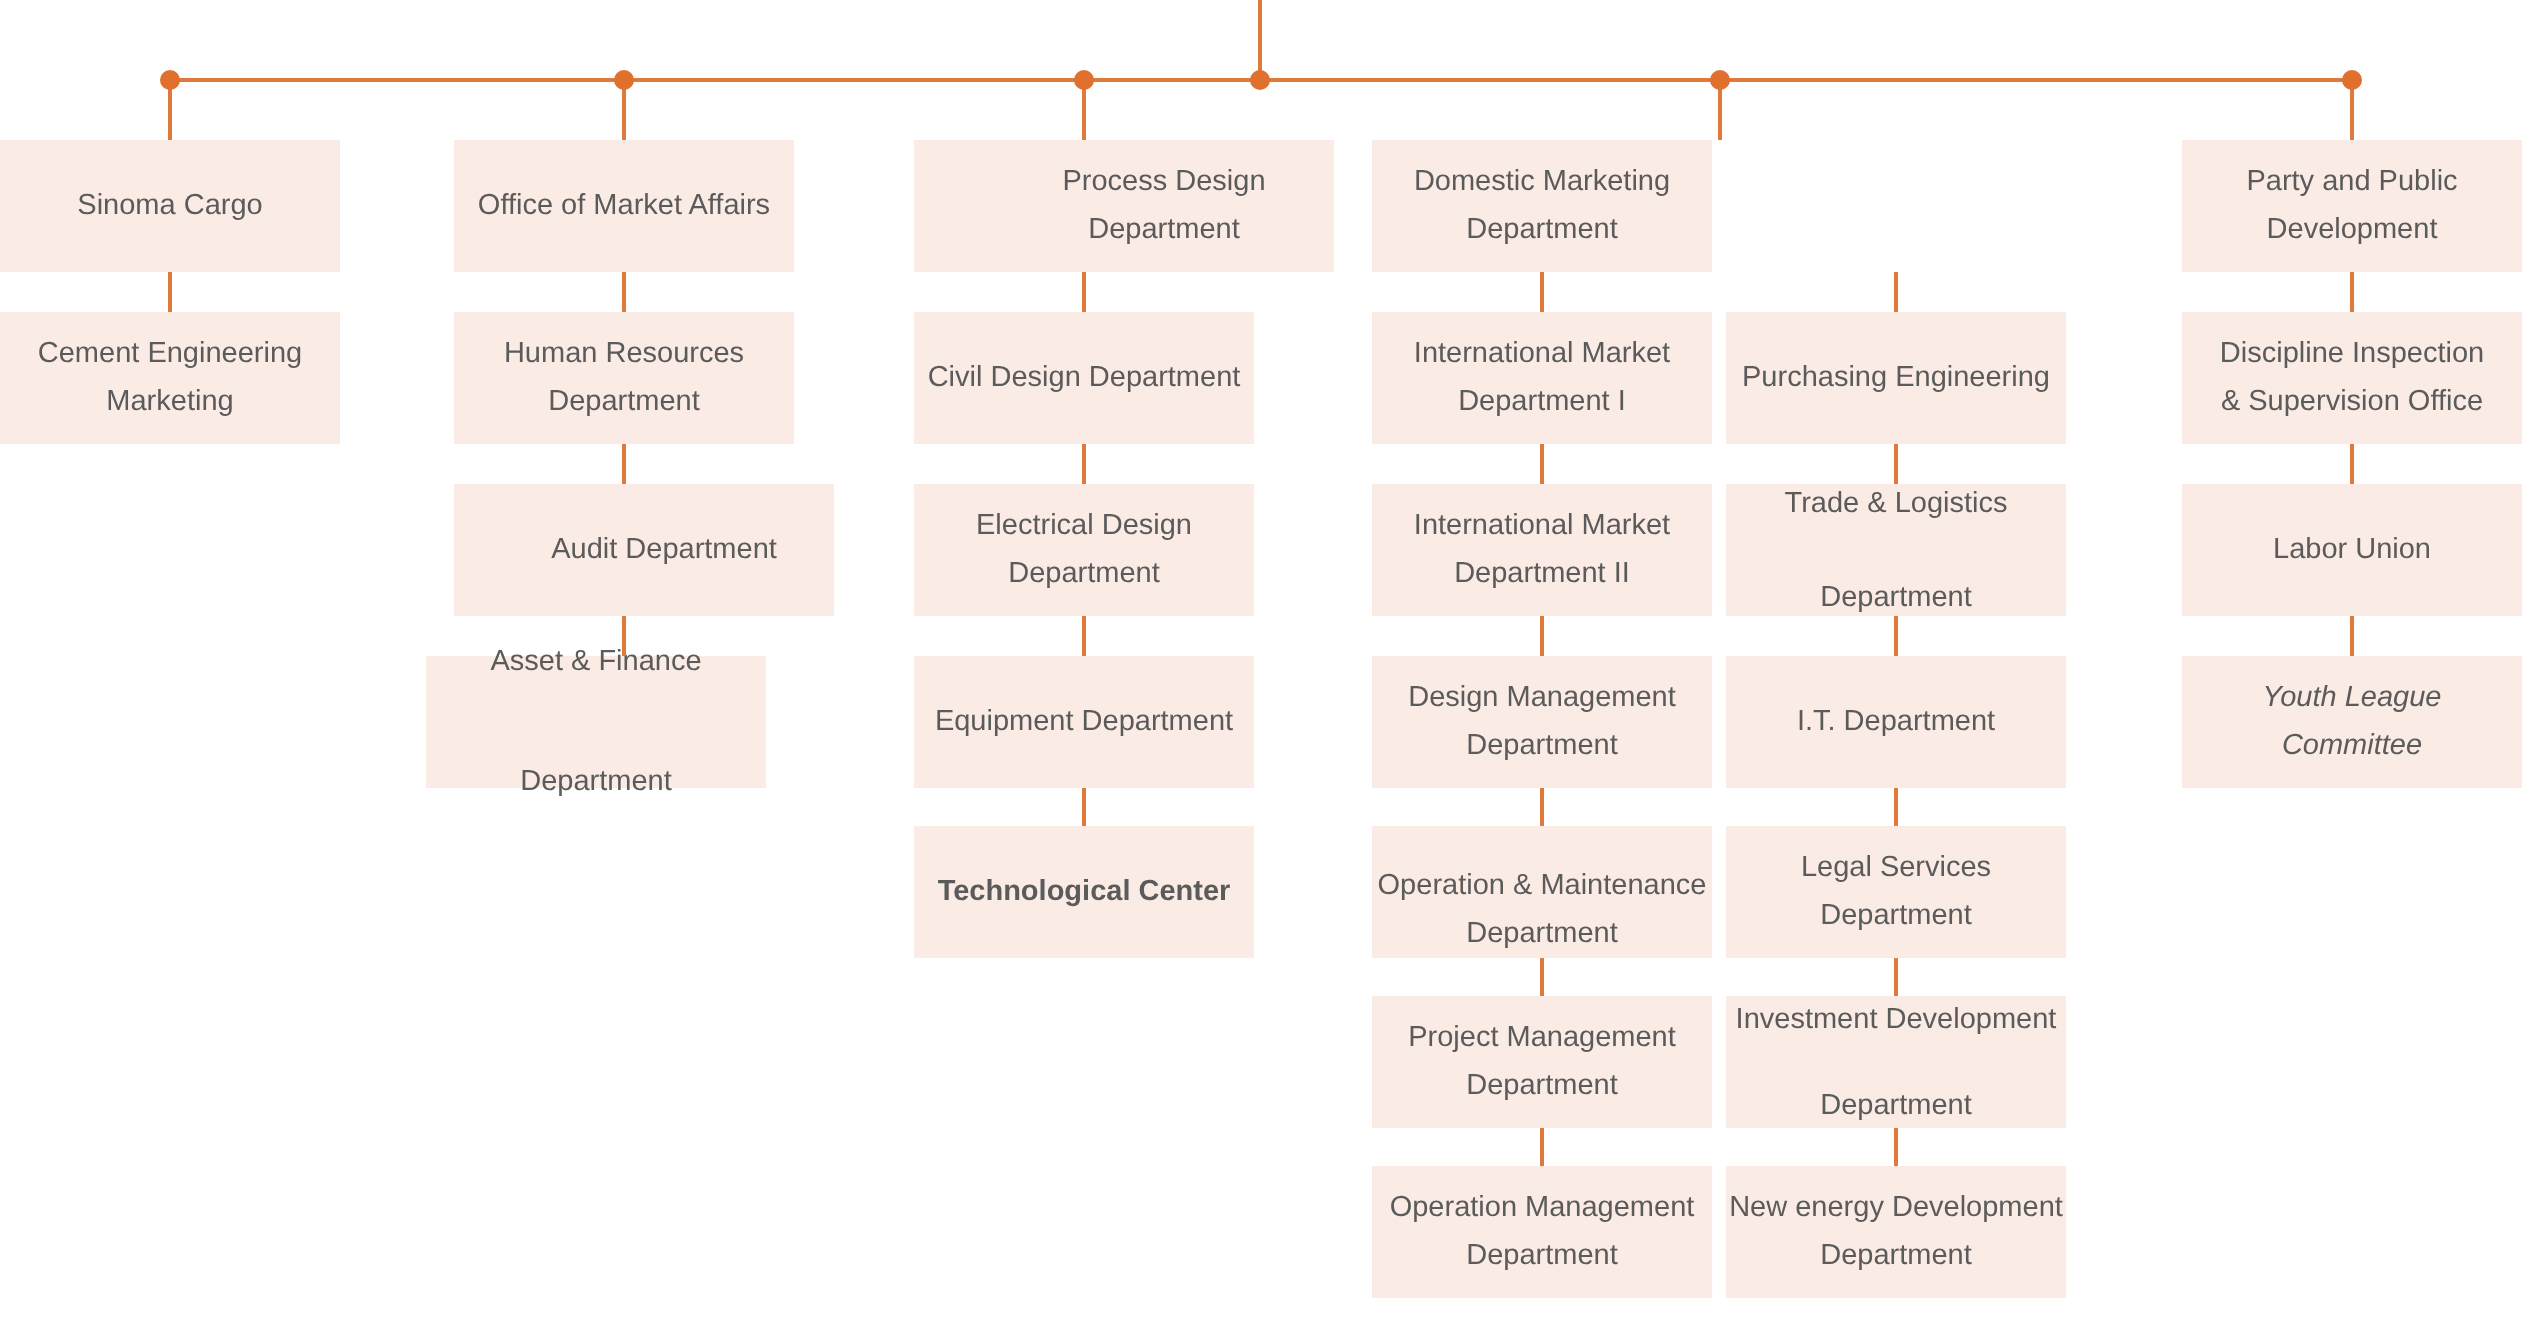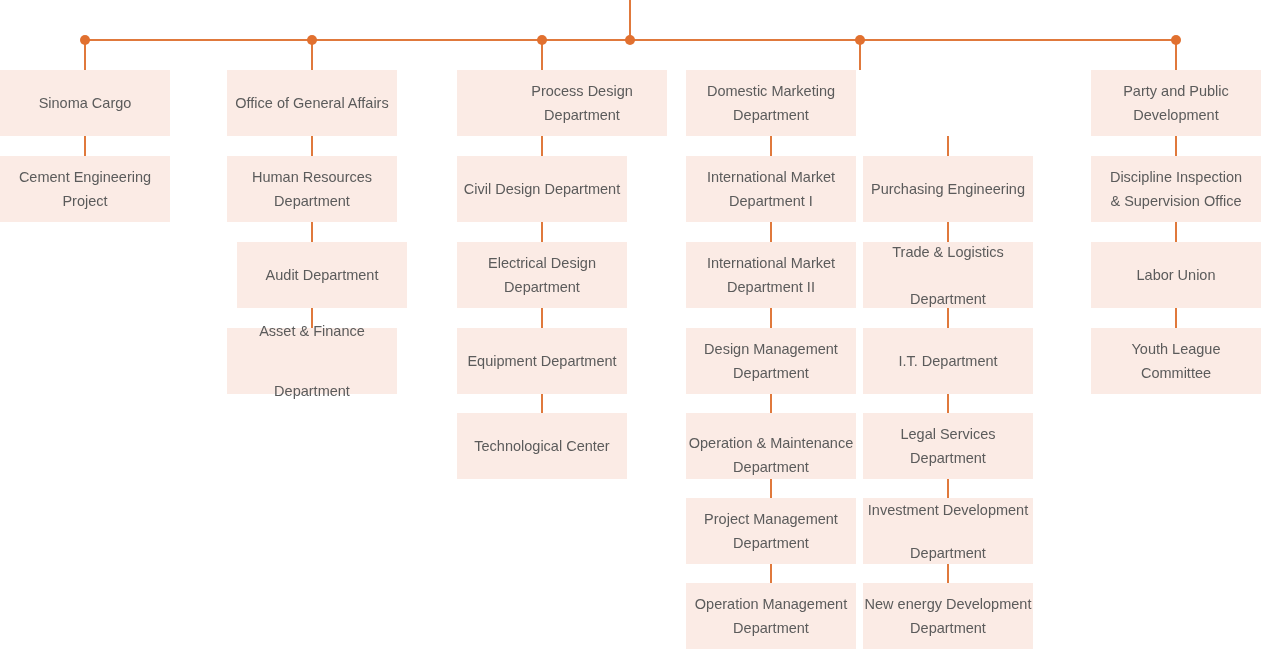--- a/index.html
+++ b/index.html
@@ -61,36 +61,36 @@
     <div class="dot" style="left: 307px; top: 35px;"></div>
     <div class="dot" style="left: 537px; top: 35px;"></div>
     <div class="dot" style="left: 625px; top: 35px;"></div>
     <div class="dot" style="left: 855px; top: 35px;"></div>
     <div class="dot" style="left: 1171px; top: 35px;"></div>
     <div class="box" style="left: 0px; top: 70px;">
       <div class="label-line">Sinoma Cargo</div>
     </div>
     <div class="box" style="left: 0px; top: 156px;">
       <div class="label-line">Cement Engineering</div>
-      <div class="label-line">Project</div>
+      <div class="label-line">Marketing</div>
     </div>
     <div class="vline" style="left: 84px; top: 136px; height: 20px;"></div>
     <div class="box" style="left: 227px; top: 70px;">
-      <div class="label-line">Office of General Affairs</div>
+      <div class="label-line">Office of Market Affairs</div>
     </div>
     <div class="box" style="left: 227px; top: 156px;">
       <div class="label-line">Human Resources</div>
       <div class="label-line">Department</div>
     </div>
     <div class="vline" style="left: 311px; top: 136px; height: 20px;"></div>
-    <div class="box" style="left: 237px; top: 242px;">
+    <div class="box" style="left: 227px; top: 242px; padding-left: 20px;">
       <div class="label-line">Audit Department</div>
     </div>
     <div class="vline" style="left: 311px; top: 222px; height: 20px;"></div>
-    <div class="box" style="left: 227px; top: 328px; gap: 36px;">
+    <div class="box" style="left: 213px; top: 328px; gap: 36px;">
       <div class="label-line">Asset &amp; Finance</div>
       <div class="label-line">Department</div>
     </div>
     <div class="vline" style="left: 311px; top: 308px; height: 20px;"></div>
     <div class="box" style="left: 457px; top: 70px; padding-left: 40px;">
       <div class="label-line">Process Design</div>
       <div class="label-line">Department</div>
     </div>
     <div class="box" style="left: 457px; top: 156px;">
       <div class="label-line">Civil Design Department</div>
@@ -98,21 +98,21 @@
     <div class="vline" style="left: 541px; top: 136px; height: 20px;"></div>
     <div class="box" style="left: 457px; top: 242px;">
       <div class="label-line">Electrical Design</div>
       <div class="label-line">Department</div>
     </div>
     <div class="vline" style="left: 541px; top: 222px; height: 20px;"></div>
     <div class="box" style="left: 457px; top: 328px;">
       <div class="label-line">Equipment Department</div>
     </div>
     <div class="vline" style="left: 541px; top: 308px; height: 20px;"></div>
-    <div class="box" style="left: 457px; top: 413px;">
+    <div class="box" style="left: 457px; top: 413px; font-weight: bold;">
       <div class="label-line">Technological Center</div>
     </div>
     <div class="vline" style="left: 541px; top: 394px; height: 19px;"></div>
     <div class="box" style="left: 686px; top: 70px;">
       <div class="label-line">Domestic Marketing</div>
       <div class="label-line">Department</div>
     </div>
     <div class="box" style="left: 686px; top: 156px;">
       <div class="label-line">International Market</div>
       <div class="label-line">Department I</div>
@@ -177,18 +177,18 @@
     </div>
     <div class="box" style="left: 1091px; top: 70px;">
       <div class="label-line">Party and Public</div>
       <div class="label-line">Development</div>
     </div>
     <div class="vline" style="left: 1175px; top: 136px; height: 20px;"></div>
     <div class="box" style="left: 1091px; top: 242px;">
       <div class="label-line">Labor Union</div>
     </div>
     <div class="vline" style="left: 1175px; top: 222px; height: 20px;"></div>
-    <div class="box" style="left: 1091px; top: 328px;">
+    <div class="box" style="left: 1091px; top: 328px; font-style: italic;">
       <div class="label-line">Youth League</div>
       <div class="label-line">Committee</div>
     </div>
     <div class="vline" style="left: 1175px; top: 308px; height: 20px;"></div>
   </div>
 
 </body></html>

